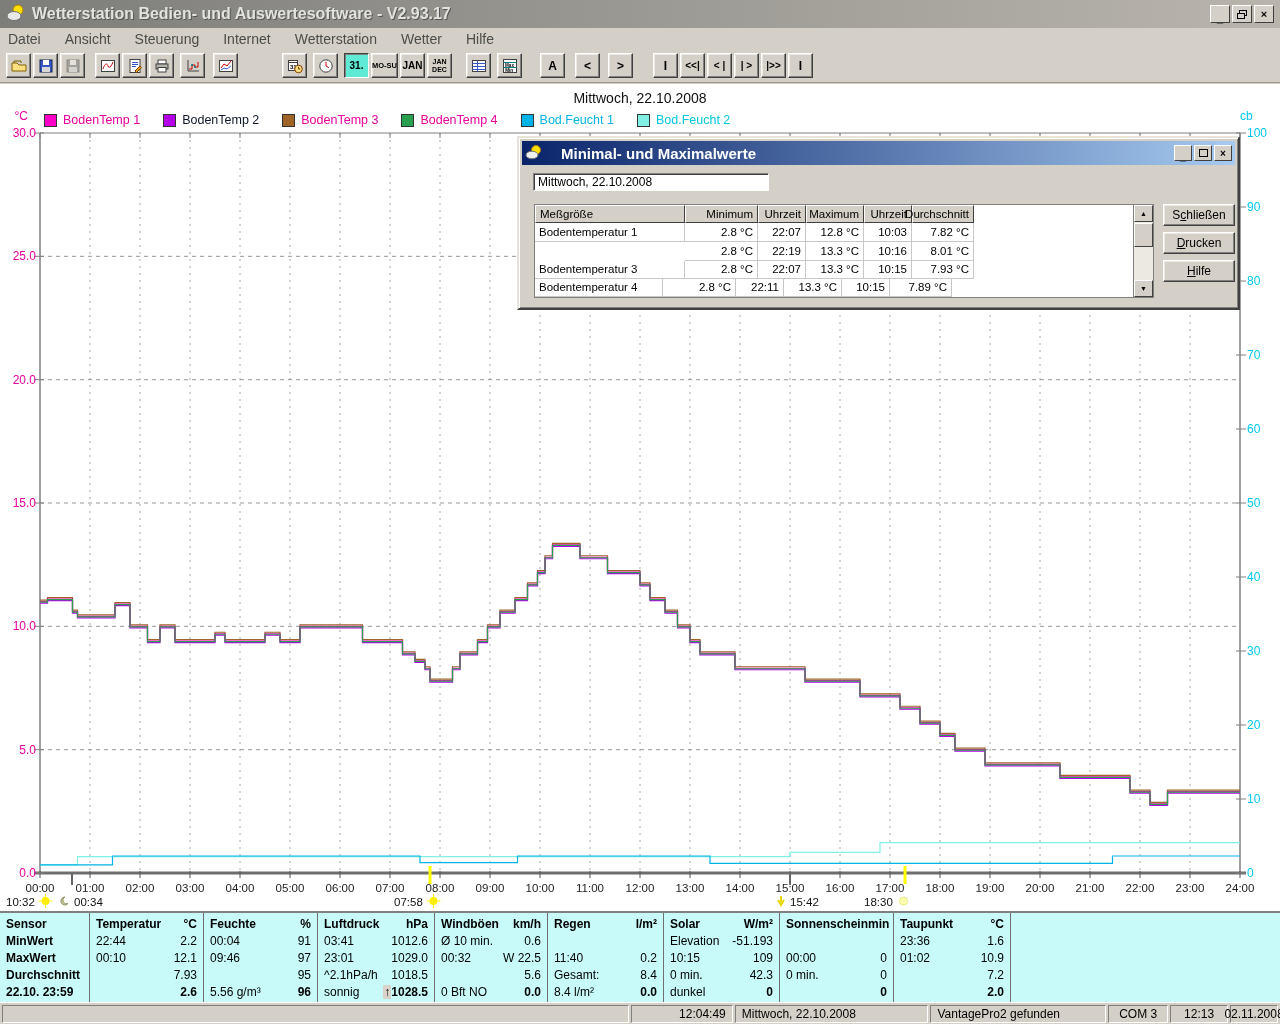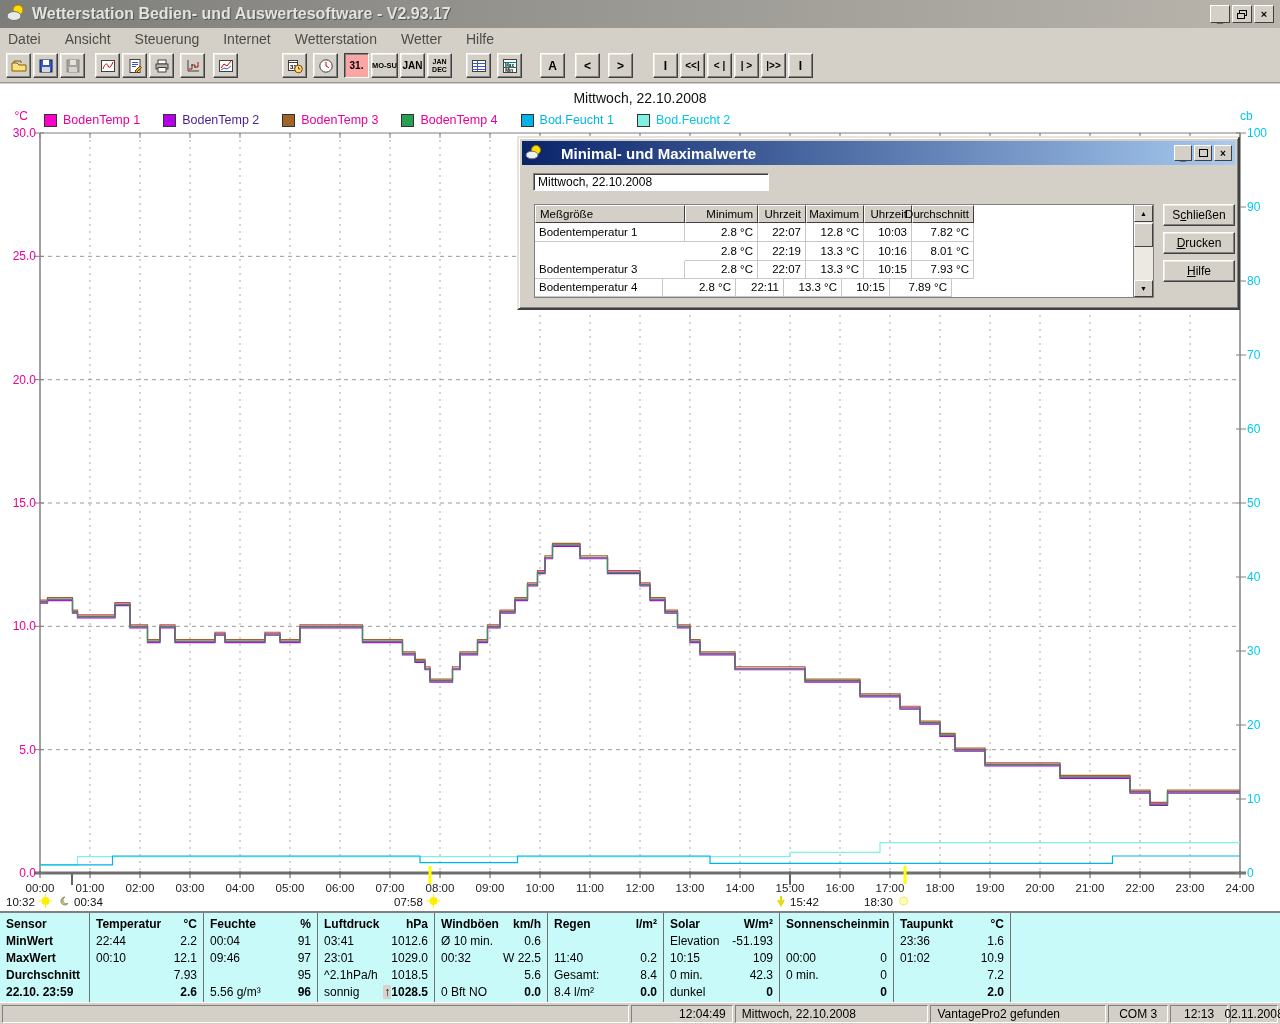--- a/index.html
+++ b/index.html
@@ -5,21 +5,21 @@
   *{box-sizing:border-box;margin:0;padding:0}
   html,body{width:1280px;height:1024px}
   body{position:relative;background:#d4d0c8;font-family:"Liberation Sans",sans-serif;overflow:hidden;font-size:12px;color:#000}
   .titlebar{position:absolute;left:0;top:0;width:1280px;height:28px;background:linear-gradient(90deg,#7d7d7a,#b9b5ad);display:flex;align-items:center;padding:0 6px}
   .titlebar .title-text{color:#e2e2de;font-weight:bold;font-size:16px;margin-left:6px;flex:1;text-shadow:1px 1px 0 #555}
   .winbtn{width:20px;height:18px;background:#d4d0c8;border:1px solid;border-color:#fff #404040 #404040 #fff;display:flex;align-items:center;justify-content:center;font-size:11px;font-weight:bold;margin-left:2px;color:#000}
   .menubar{position:absolute;left:0;top:28px;width:1280px;height:21px;display:flex;align-items:center;padding-left:8px;gap:24px;color:#4c4c48;font-size:14px}
   .menu-item{cursor:default}
   .toolbar{position:absolute;left:0;top:49px;width:1280px;height:34px;display:flex;align-items:center;padding-left:6px;border-bottom:1px solid #9a968e}
   .tbtn{min-width:25px;height:25px;background:#d4d0c8;border:1px solid;border-color:#fff #404040 #404040 #fff;box-shadow:inset -1px -1px 0 #808080,inset 1px 1px 0 #ece9e2;display:flex;align-items:center;justify-content:center;margin-right:2px;font-size:10px;font-weight:bold;line-height:1}
-  .tbtn.pressed{border-color:#404040 #fff #fff #404040;box-shadow:inset 1px 1px 0 #808080;background:#fca5a5}
+  .tbtn.pressed{border-color:#404040 #fff #fff #404040;box-shadow:inset 1px 1px 0 #808080;background:#5eead4}
   .tbtn.disabled svg{opacity:.4;filter:grayscale(1)}
   .tbtn .two{font-size:7px;text-align:center;line-height:1.05}
   .tbtn .mosu{font-size:7.5px}
   .chart-region{position:absolute;left:0;top:84px;width:1280px;height:827px;background:#fff}
   .chart-title{position:absolute;left:0;top:6px;width:1280px;text-align:center;font-size:14px;color:#111}
   .legend{position:absolute;left:44px;top:29px;display:flex;gap:23px;align-items:center;font-size:12.5px}
   .legend .item{display:flex;align-items:center;gap:6px}
   .legend .sw{width:13px;height:13px;border:1px solid #333}
   .dialog{position:absolute;left:517px;top:136px;width:723px;height:174px;background:#d4d0c8;border:2px solid;border-color:#e8e4dc #404040 #404040 #e8e4dc;box-shadow:inset 1px 1px 0 #fff,inset -1px -1px 0 #808080}
   .dlg-titlebar{position:absolute;left:3px;top:3px;right:3px;height:24px;background:linear-gradient(90deg,#0a246a,#a6caf0);display:flex;align-items:center;padding:0 3px;color:#fff;font-weight:bold;font-size:15px}
@@ -209,21 +209,21 @@
 
 <div class="chart-region">
   <div class="chart-title">Mittwoch, 22.10.2008</div>
   <div class="legend" id="legend">
       <span class="item">
         <span class="sw" style="background:#ff00c8"></span>
         <span style="color:#e8009c">BodenTemp 1</span>
       </span>
       <span class="item">
         <span class="sw" style="background:#b400e8"></span>
-        <span style="color:#4c1d95">BodenTemp 2</span>
+        <span style="color:#0f172a">BodenTemp 2</span>
       </span>
       <span class="item">
         <span class="sw" style="background:#a06428"></span>
         <span style="color:#e8009c">BodenTemp 3</span>
       </span>
       <span class="item">
         <span class="sw" style="background:#28a050"></span>
         <span style="color:#e8009c">BodenTemp 4</span>
       </span>
       <span class="item">

